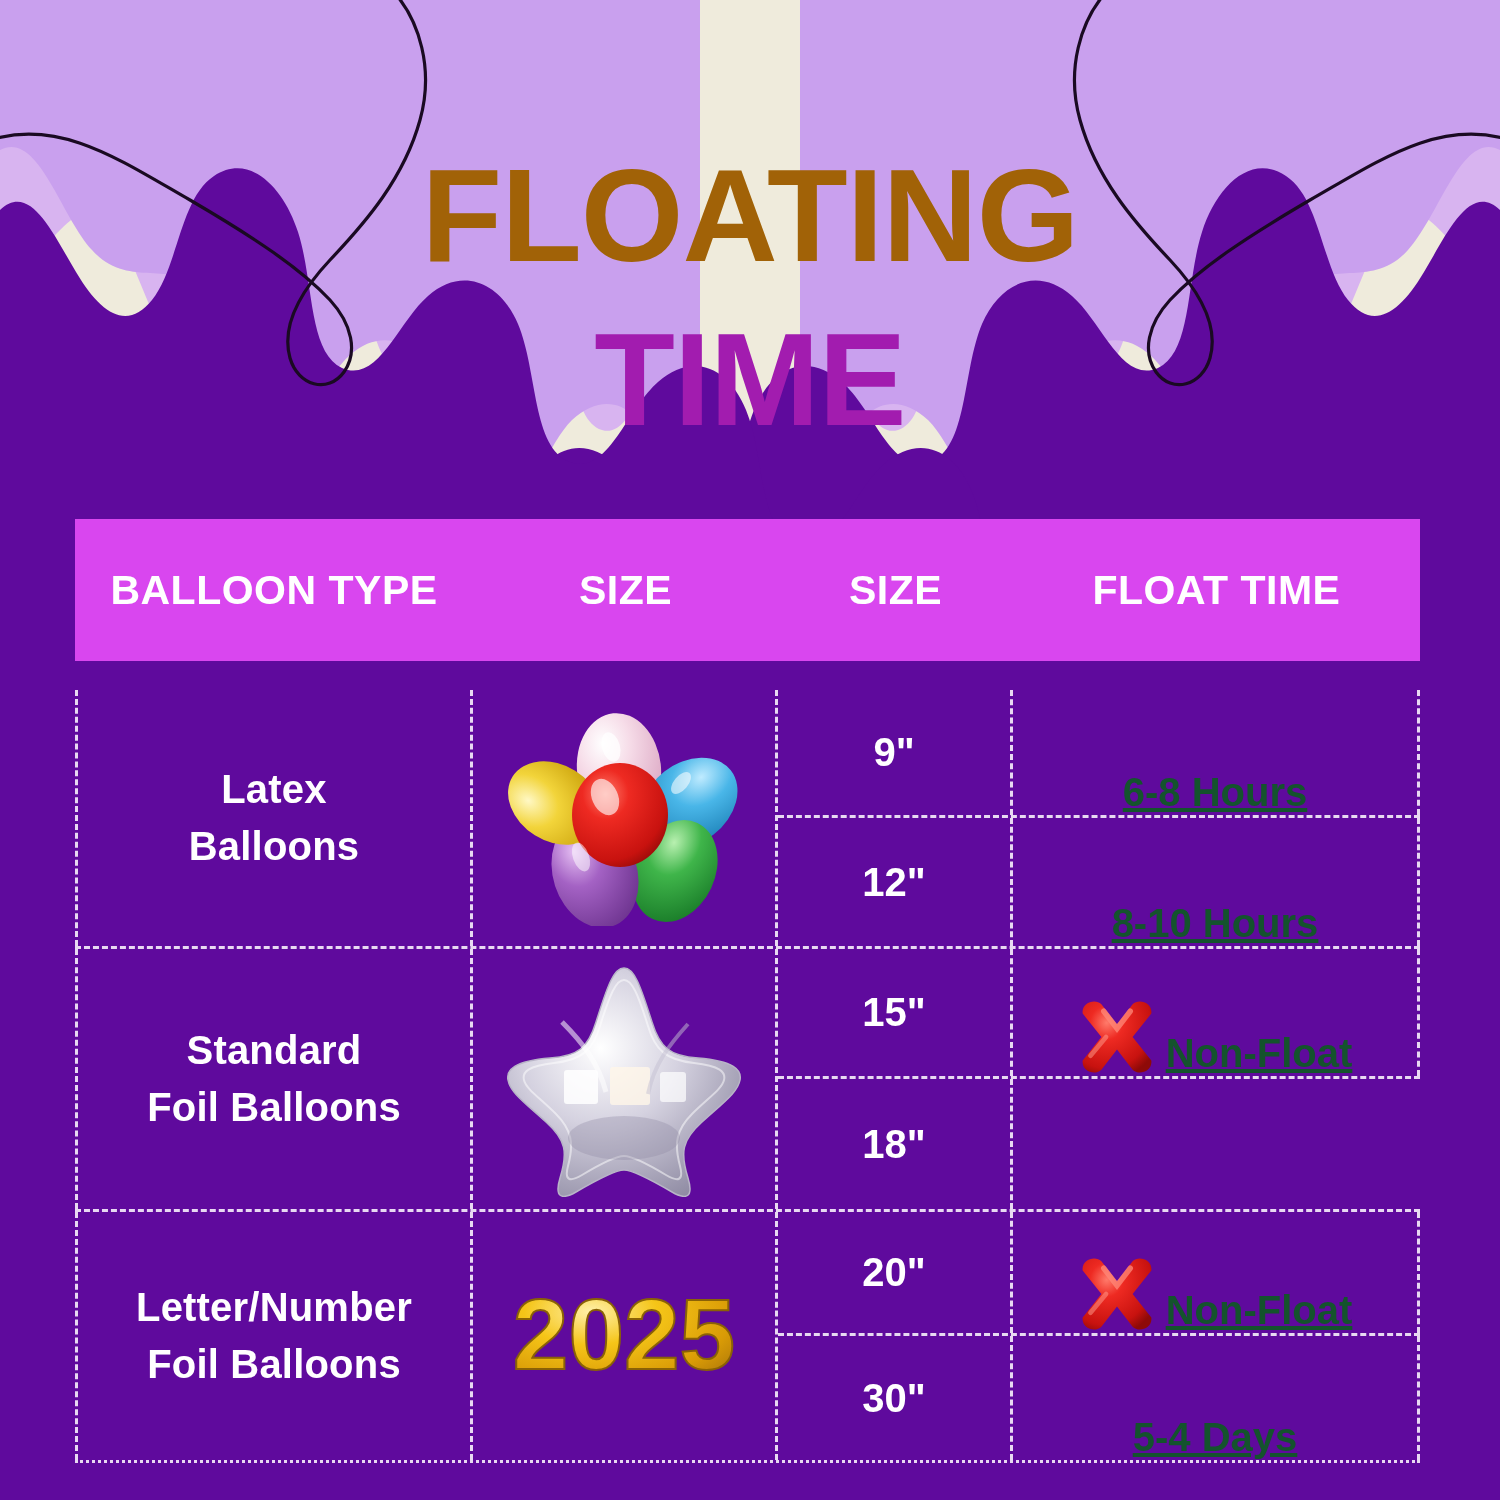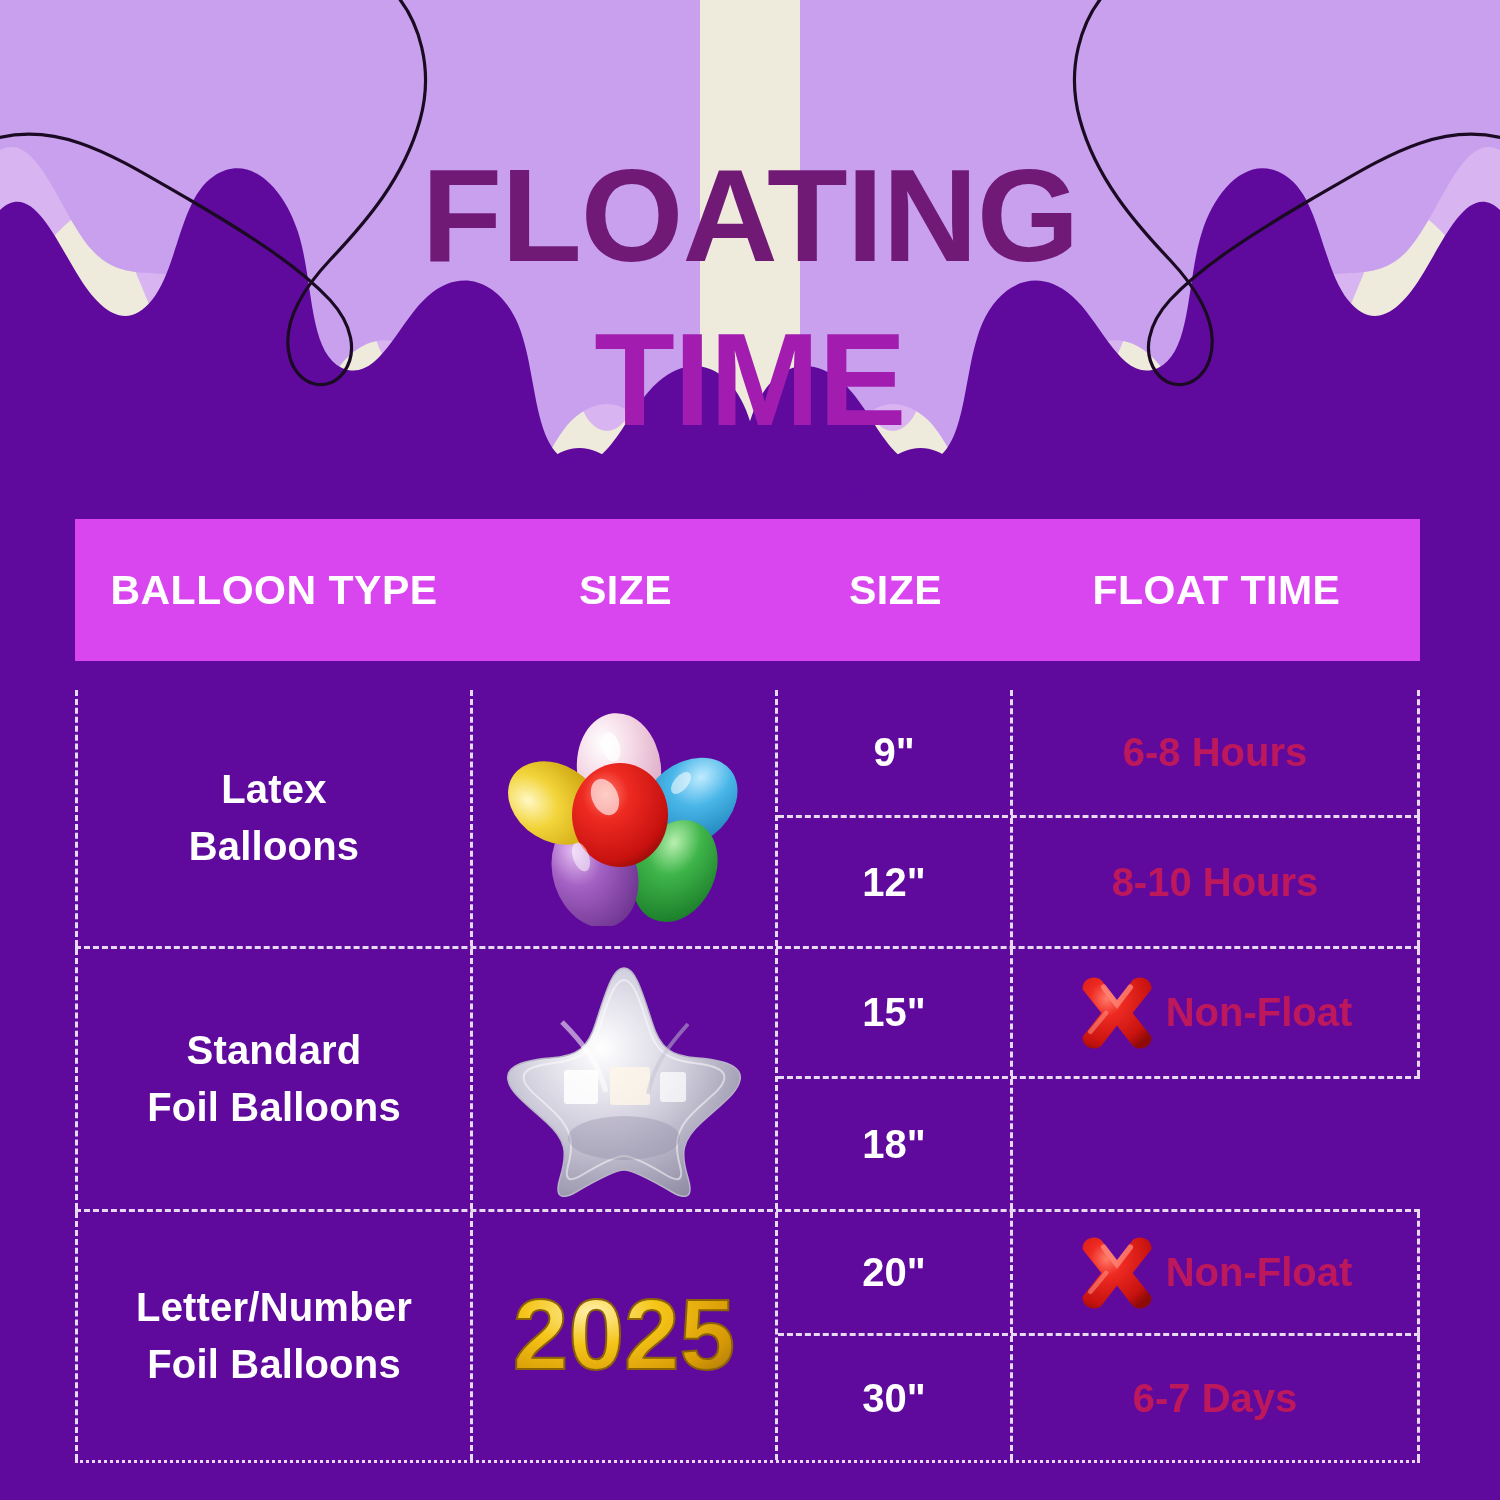--- a/index.html
+++ b/index.html
@@ -16,21 +16,21 @@
 
   
   .title-block {
     position:absolute; top:150px; left:0; width:1500px;
     text-align:center; z-index:3;
   }
   #title-main {
     font-family:"Liberation Sans", sans-serif;
     font-size:132px;
     font-weight:bold;
-    color:#701a75;
+    color:#a16207;
     letter-spacing:-1px;
     line-height:1.0;
     display:block;
   }
   #title-accent {
     font-family:"Liberation Sans", sans-serif;
     font-size:132px;
     font-weight:bold;
     color:#a21caf;
     letter-spacing:-1px;
@@ -100,24 +100,25 @@
   .subrow.first { border-bottom:3px dashed #E8D9F2; }
   .cell-size {
     width:235px;
     border-right:3px dashed #E8D9F2;
     display:flex; align-items:center; justify-content:center;
     color:#FFFFFF; font-size:40px; font-weight:bold;
   }
   .cell-float {
     width:407px;
     border-right:3px dashed #E8D9F2;
-    display:flex; align-items:center; justify-content:center;
+    display:flex; align-items:flex-end; justify-content:center;
     gap:10px;
-    color:#be185d; font-size:40px; font-weight:bold;
+    color:#14532d; font-size:40px; font-weight:bold;
     white-space:nowrap;
+    text-decoration:underline;
   }
   .row1 .subrow { height:128px; }
   .row2 .subrow { height:130px; }
   .row3 .subrow { height:124px; }
 
   .xicon { width:78px; height:78px; flex:0 0 78px; }
   .float-text { display:inline-block; }
 
   
   .art { display:block; }
@@ -432,20 +433,20 @@
                        L30 50 L6 20 C4 6 22 0 30 8 Z" fill="url(#gRed)"></path>
               <path d="M33 17 L50 39 L67 17" stroke="#FF8A7A" stroke-width="7" stroke-linecap="round" fill="none" opacity="0.75"></path>
               <path d="M16 74 L36 50" stroke="#FFA090" stroke-width="6" stroke-linecap="round" fill="none" opacity="0.5"></path>
             </svg>
             <span class="float-text">Non-Float</span>
           </div>
         </div>
         <div class="subrow">
           <div class="cell-size">30"</div>
           <div class="cell-float">
-            <span class="float-text">6-7 Days</span>
+            <span class="float-text">5-4 Days</span>
           </div>
         </div>
       </div>
     </div>
 
   </div>
 </div>
 
 </body></html>

